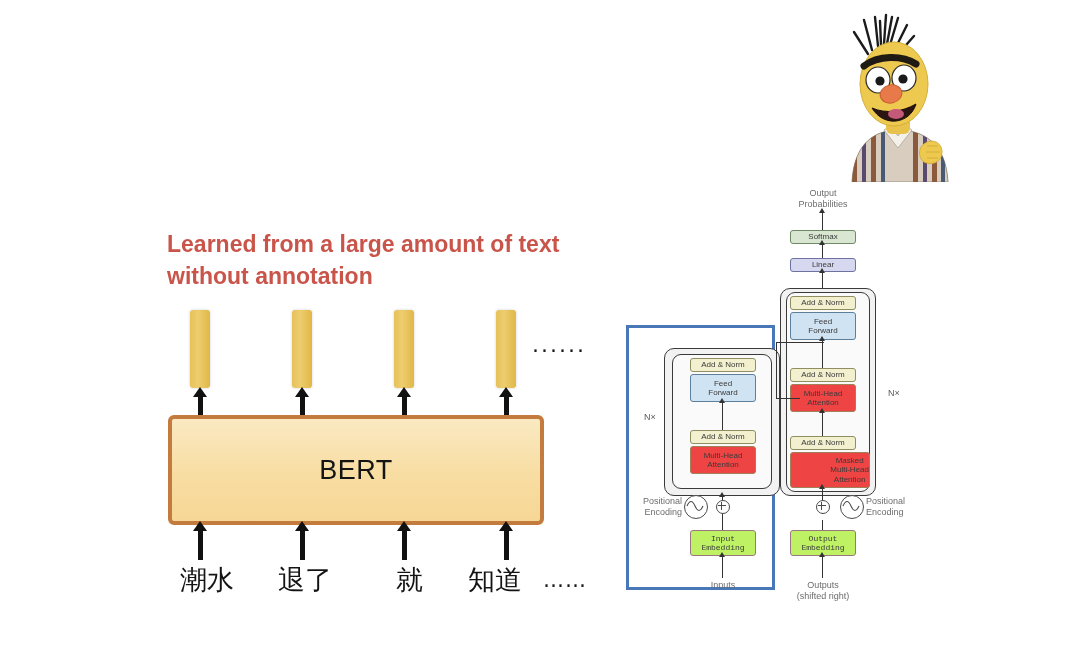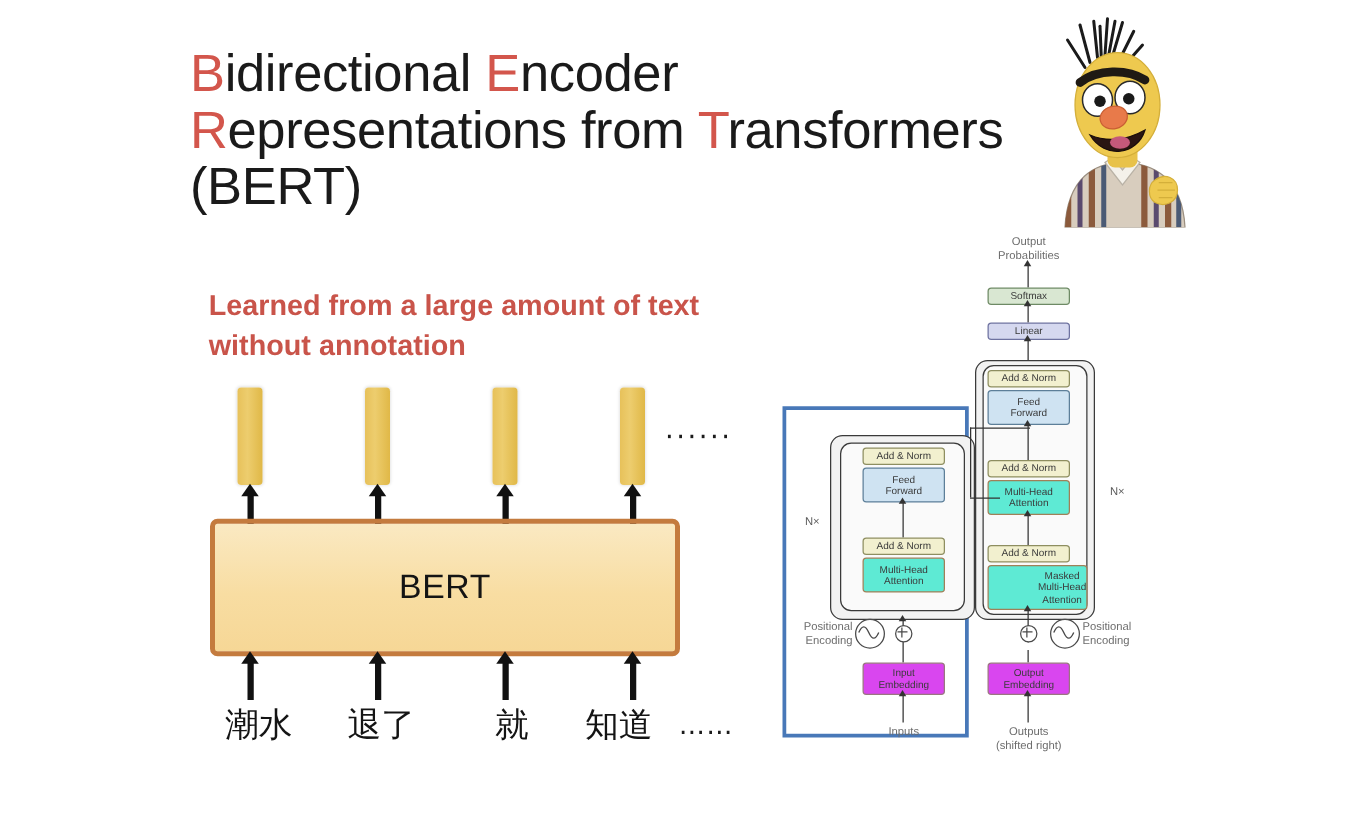--- a/index.html
+++ b/index.html
@@ -190,22 +190,22 @@
     line-height: 9.5px;
     text-align: center;
     color: #3a3a3a;
     display: flex;
     align-items: center;
     justify-content: center;
     font-family: "Liberation Sans", sans-serif;
   }
   .c-addnorm { background: #f2f0cf; border-color: #8e8e60; }
   .c-ff      { background: #cfe3f2; border-color: #5d7f99; }
-  .c-attn    { background: #5eead4; border-color: #a08058; }
-  .c-embed   { background: #d946ef; border-color: #9a7680; }
+  .c-attn    { background: #ef4444; border-color: #a08058; }
+  .c-embed   { background: #bef264; border-color: #9a7680; font-family: Liberation Mono, monospace; }
   .c-softmax { background: #d9e7d2; border-color: #6e8a65; }
   .c-linear  { background: #d5d8ef; border-color: #6e72a0; }
   .tf-shell {
     position: absolute;
     border: 1.5px solid #3a3a3a;
     border-radius: 10px;
     background: #f2f2f2;
     box-sizing: border-box;
   }
   .tf-inner {
@@ -268,25 +268,20 @@
     top: 12px;
     width: 140px;
     height: 170px;
   }
 </style>
 </head>
 <body>
 
 <div id="slide">
 
-  <div id="title-block">
-    <div><span class="cap-red">B</span><span>idirectional </span><span class="cap-red">E</span><span>ncoder</span></div>
-    <div><span class="cap-red">R</span><span>epresentations from </span><span class="cap-red">T</span><span>ransformers</span></div>
-    <div><span>(BERT)</span></div>
-  </div>
 
 
   <div id="red-note">Learned from a large amount of text without annotation</div>
 
   <div id="bert-diagram">
 
     <div class="out-bar" style="left:40px"></div>
     <div class="out-bar" style="left:142px"></div>
     <div class="out-bar" style="left:244px"></div>
     <div class="out-bar" style="left:346px"></div>

